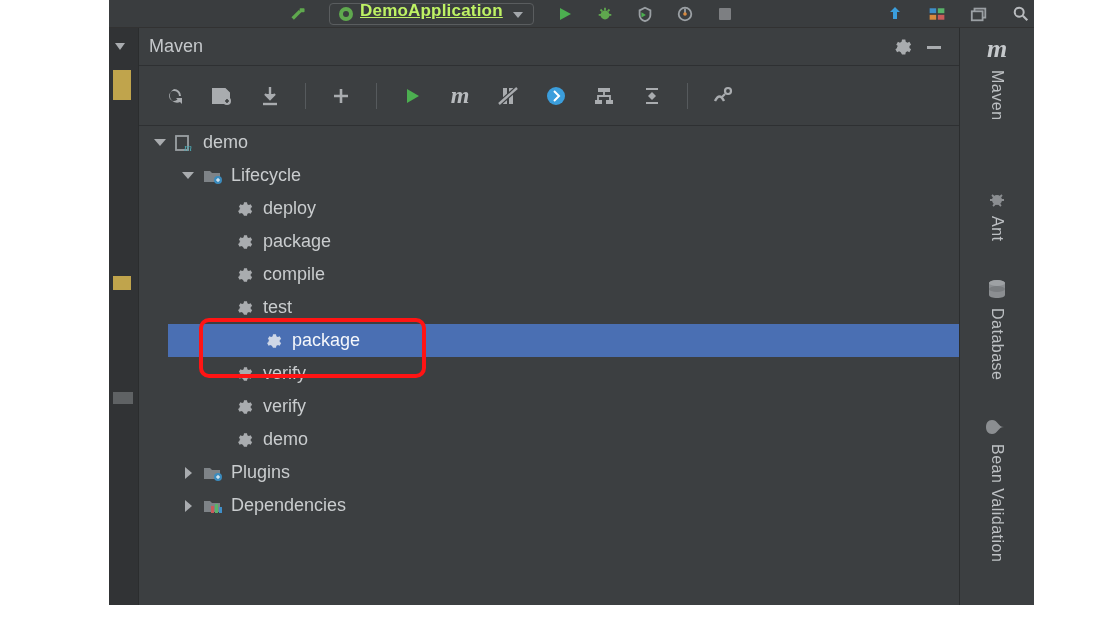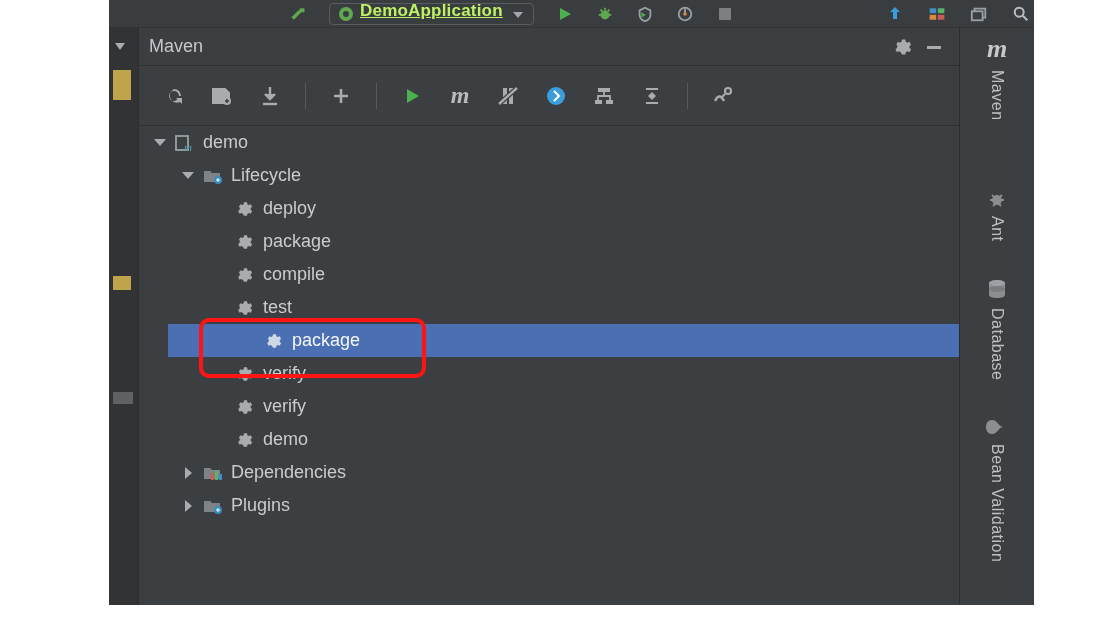--- a/index.html
+++ b/index.html
@@ -495,40 +495,40 @@
         <span class="label">demo</span>
       </div>
 
       <div class="row indent-1">
         <span class="tw">
             <span class="tri-right"></span>
           </span>
         <span class="icon-slot">
           <svg width="20" height="16" viewBox="0 0 20 16">
               <path d="M2 3h6l2 2h8v9H2z" fill="#7e8387"></path>
+              <circle cx="16" cy="12" r="4" fill="#3b8bbd"></circle>
+              <path d="M16 10v4M14 12h4" stroke="#fff" stroke-width="1"></path>
+            </svg>
+        </span>
+        <span class="label">Plugins</span>
+      </div>
+
+      <div class="row indent-1">
+        <span class="tw">
+            <span class="tri-right"></span>
+          </span>
+        <span class="icon-slot">
+          <svg width="20" height="16" viewBox="0 0 20 16">
+              <path d="M2 3h6l2 2h8v9H2z" fill="#7e8387"></path>
               <rect x="9" y="8" width="3" height="7" fill="#c95a5a"></rect>
               <rect x="13" y="6" width="3" height="9" fill="#59b36a"></rect>
               <rect x="17" y="9" width="3" height="6" fill="#3f8fc9"></rect>
             </svg>
         </span>
         <span class="label">Dependencies</span>
-      </div>
-
-      <div class="row indent-1">
-        <span class="tw">
-            <span class="tri-right"></span>
-          </span>
-        <span class="icon-slot">
-          <svg width="20" height="16" viewBox="0 0 20 16">
-              <path d="M2 3h6l2 2h8v9H2z" fill="#7e8387"></path>
-              <circle cx="16" cy="12" r="4" fill="#3b8bbd"></circle>
-              <path d="M16 10v4M14 12h4" stroke="#fff" stroke-width="1"></path>
-            </svg>
-        </span>
-        <span class="label">Plugins</span>
       </div>
 
       <div class="red-marker" style="left:60px; top:192px; width:227px; height:60px;"></div>
     </div>
 
     <div class="right-stripe">
       <div class="stripe-item" style="top:6px;">
         <span class="maven-m">m</span>
         <span class="vlabel">Maven</span>
       </div>

